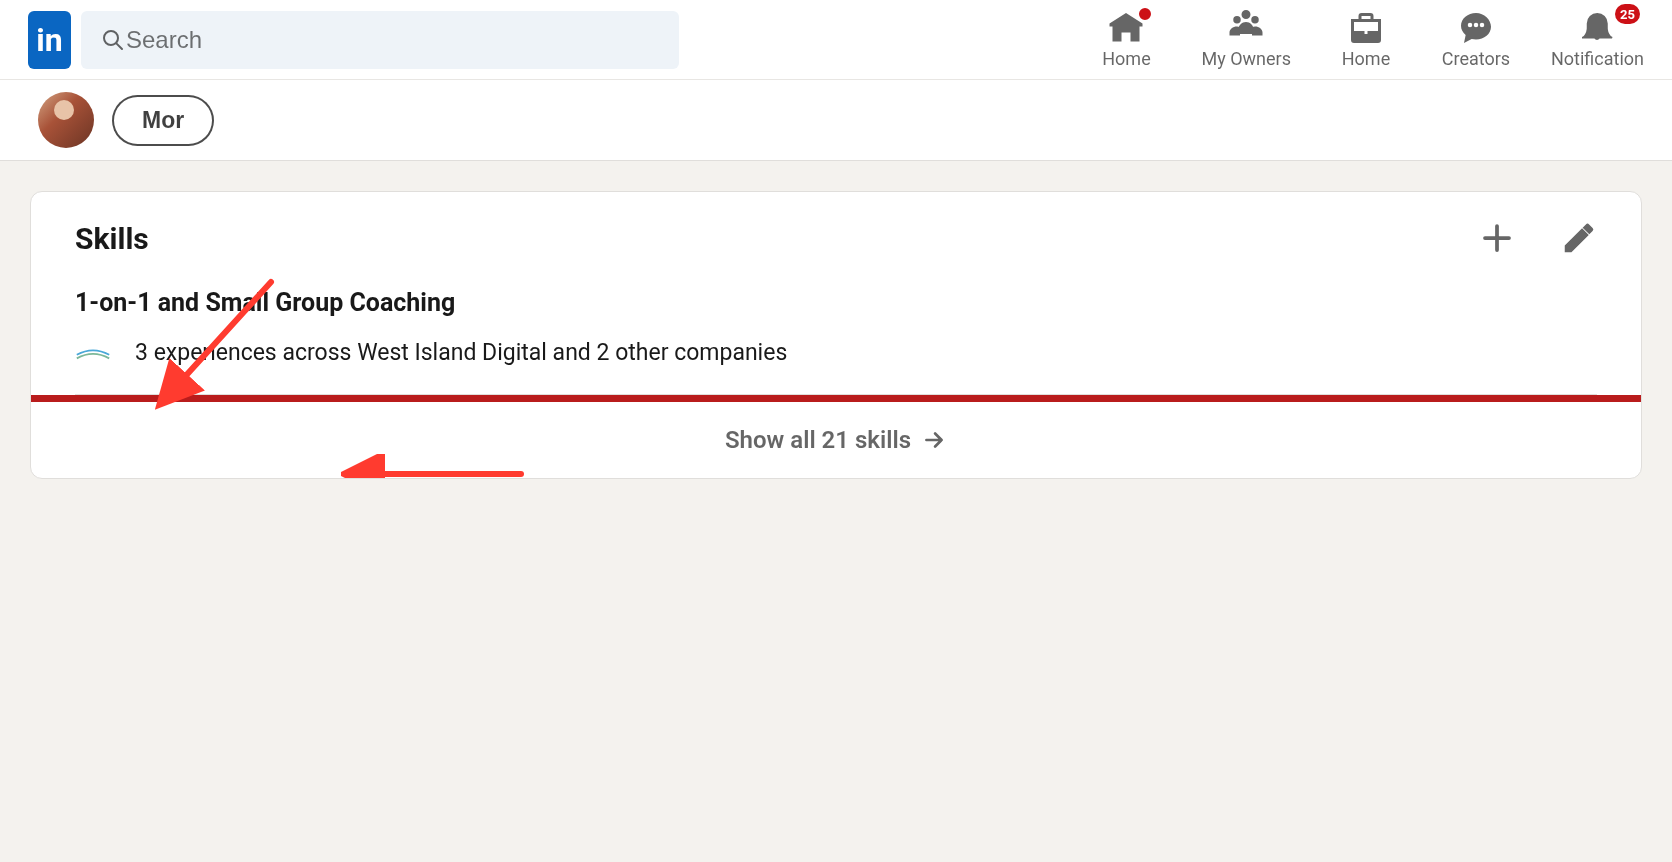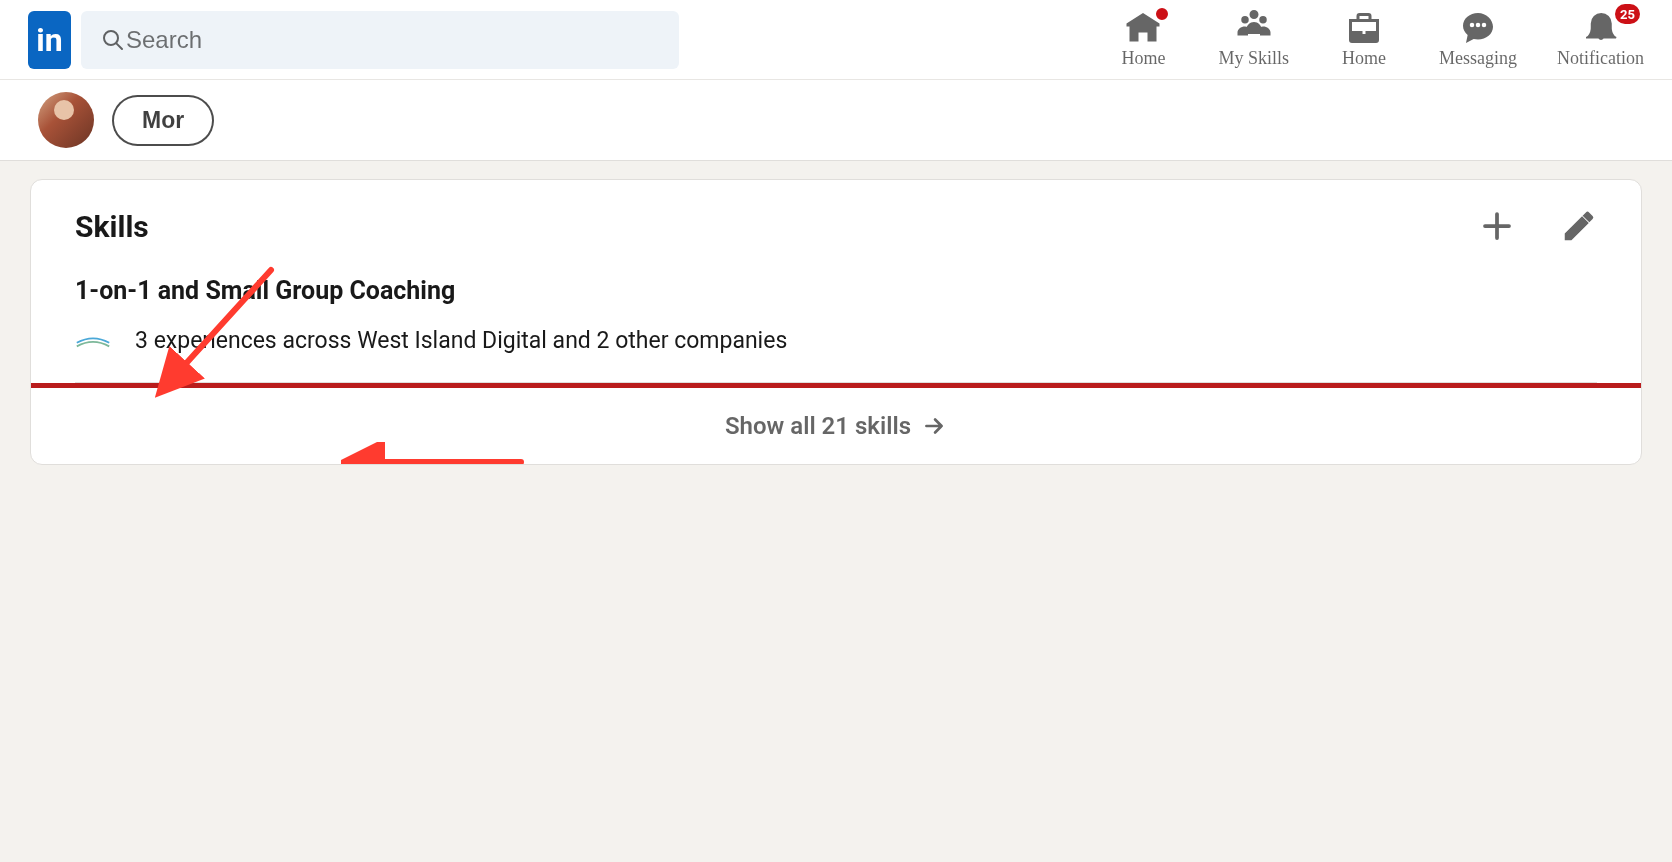--- a/index.html
+++ b/index.html
@@ -78,21 +78,20 @@
     }
     .nav-icon {
       width: 36px;
       height: 36px;
       fill: #666666;
     }
     .nav-label {
       font-size: 18px;
       color: rgba(0,0,0,0.6);
       white-space: nowrap;
-      font-family: Liberation Serif, serif;
     }
     .badge {
       position: absolute;
       top: -6px;
       right: 4px;
       background: #cc1016;
       border-radius: 14px;
       min-width: 20px;
       height: 20px;
       display: flex;
@@ -171,20 +170,21 @@
       font-size: 23px;
       font-weight: 600;
       color: rgba(0,0,0,0.75);
       background: #ffffff;
       cursor: pointer;
       margin-right: -20px;
       flex-shrink: 0;
     }
     .content {
       padding: 18px 30px 30px 30px;
+      margin-top: 12px;
     }
     .card {
       background: #ffffff;
       border: 1px solid #e0dedb;
       border-radius: 12px;
       overflow: hidden;
     }
     .card-header {
       display: flex;
       align-items: center;
@@ -236,21 +236,21 @@
     .people-icon {
       width: 32px;
       height: 32px;
       fill: #666666;
     }
     .divider {
       border-top: 1px solid #e0dedb;
       margin: 0 44px;
     }
     .card-footer {
-      border-top: 5px solid #b91c1c;
+      border-top: 7px solid #b91c1c;
       padding: 24px;
       text-align: center;
       cursor: pointer;
     }
     .show-all {
       font-size: 24px;
       font-weight: 600;
       color: rgba(0,0,0,0.6);
       display: inline-flex;
       align-items: center;
@@ -283,33 +283,33 @@
       <svg class="nav-icon" viewBox="0 0 24 24">
           <path d="M23 9v2h-2v10h-6v-6h-6v6H3V11H1V9l11-7 11 7z"></path>
         </svg>
       <div class="badge-dot"></div>
       <span class="nav-label">Home</span>
     </div>
     <div class="nav-item">
       <svg class="nav-icon" viewBox="0 0 24 24">
           <path d="M12 6a3 3 0 100-6 3 3 0 000 6zm6 3a2.5 2.5 0 100-5 2.5 2.5 0 000 5zM6 9a2.5 2.5 0 100-5 2.5 2.5 0 000 5zm12 2c-1.3 0-2.4.6-3.2 1.5.7 1 1.2 2.2 1.2 3.5v1h7v-2c0-2.2-2.2-4-5-4zM6 11c-2.8 0-5 1.8-5 4v2h7v-1c0-1.3.5-2.5 1.2-3.5C8.4 11.6 7.3 11 6 11zm6-3c-2.8 0-5 2.2-5 5v3h10v-3c0-2.8-2.2-5-5-5z"></path>
         </svg>
-      <span class="nav-label">My Skills</span>
+      <span class="nav-label">My Owners</span>
     </div>
     <div class="nav-item">
       <svg class="nav-icon" viewBox="0 0 24 24">
           <path d="M17 6V4a2 2 0 00-2-2H9a2 2 0 00-2 2v2H2v14a2 2 0 002 2h16a2 2 0 002-2V6h-5zM9 4h6v2H9V4zm11 10h-7v2h-2v-2H4V8h16v6z"></path>
         </svg>
       <span class="nav-label">Home</span>
     </div>
     <div class="nav-item">
       <svg class="nav-icon" viewBox="0 0 24 24">
           <path d="M12 2C6.5 2 2 5.8 2 10.5c0 2.4 1.2 4.6 3.1 6.1L4 22l5.1-2.6c.9.2 1.9.3 2.9.3 5.5 0 10-3.8 10-8.5S17.5 2 12 2zm-4 9.5a1.5 1.5 0 110-3 1.5 1.5 0 010 3zm4 0a1.5 1.5 0 110-3 1.5 1.5 0 010 3zm4 0a1.5 1.5 0 110-3 1.5 1.5 0 010 3z"></path>
         </svg>
-      <span class="nav-label">Messaging</span>
+      <span class="nav-label">Creators</span>
     </div>
     <div class="nav-item">
       <svg class="nav-icon" viewBox="0 0 24 24">
           <path d="M22 19h-8.28a2 2 0 01-3.44 0H2v-1a4.52 4.52 0 001.17-.65 9.1 9.1 0 002-6.37V9a7 7 0 0114 0v2a9.1 9.1 0 002 6.37 4.52 4.52 0 001.17.65z"></path>
         </svg>
       <div class="badge">25</div>
       <span class="nav-label">Notification</span>
     </div>
   </div>
 </div>

